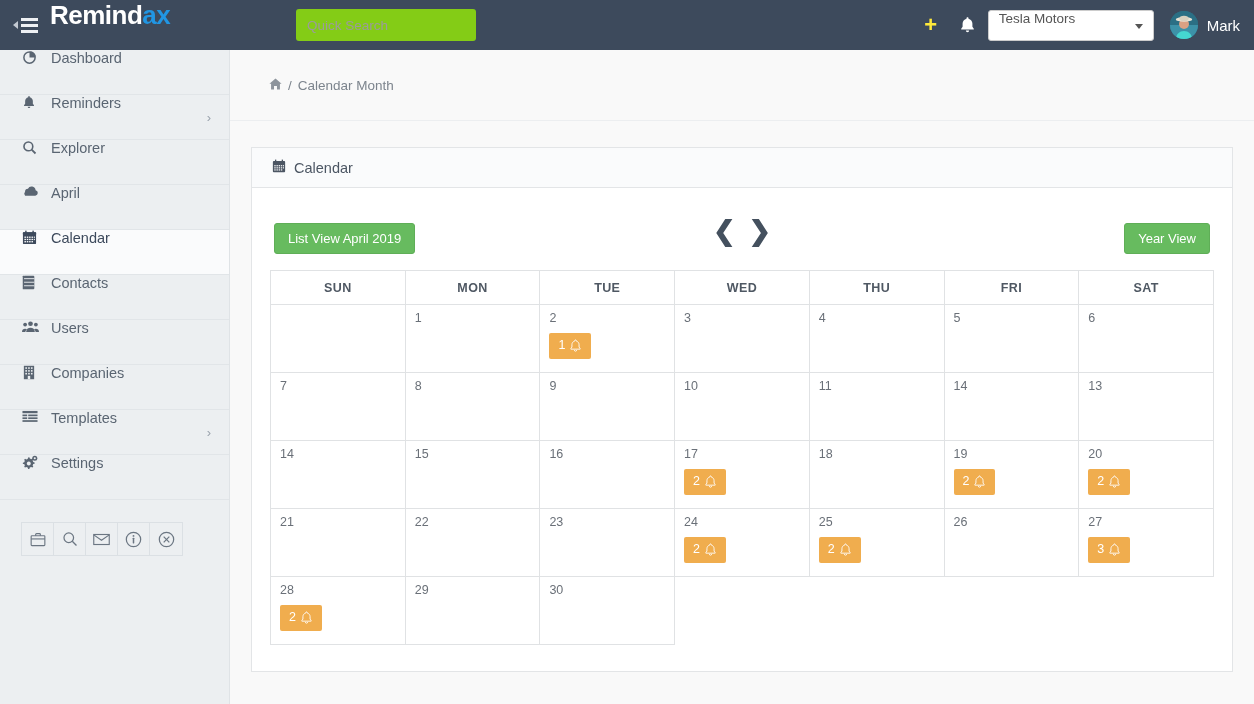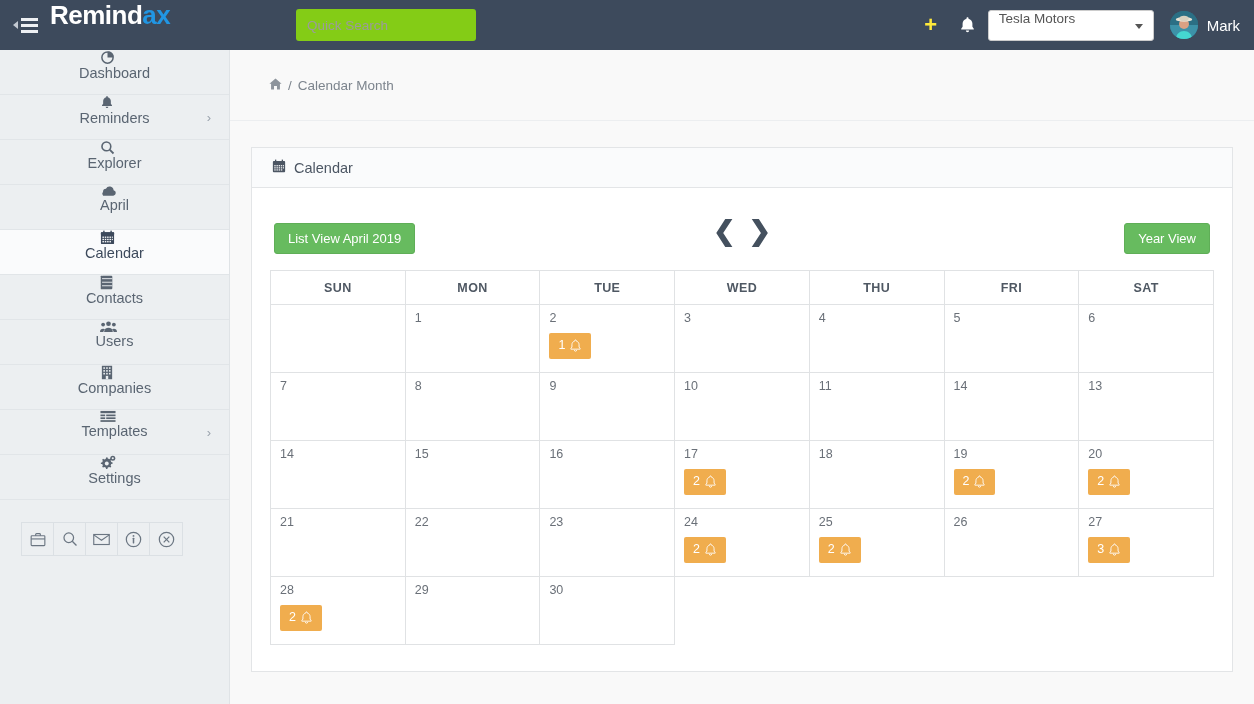--- a/index.html
+++ b/index.html
@@ -97,26 +97,26 @@
   
   .sidebar {
     position: absolute; top: 50px; left: 0;
     width: 230px; height: 654px;
     background: #eceff1;
     border-right: 1px solid #dfe3e6;
   }
   .nav-item {
     position: relative;
     height: 45px;
-    display: flex; align-items: center;
+    display: flex; align-items: flex-start;
+    padding-left: 22px;
     border-bottom: 1px solid #e1e5e8;
     color: #5a6572;
     font-size: 14.5px;
     cursor: pointer;
-    flex-direction: column;
   }
   .nav-item.active { background: #fafbfc; color: #3d4a5c; }
   .nav-item .ni-icon {
     width: 22px; display: inline-flex; align-items: center;
     justify-content: flex-start; margin-right: 7px;
     color: #5a6572;
   }
   .nav-item .chev {
     position: absolute; right: 18px; top: 50%;
     transform: translateY(-50%);

